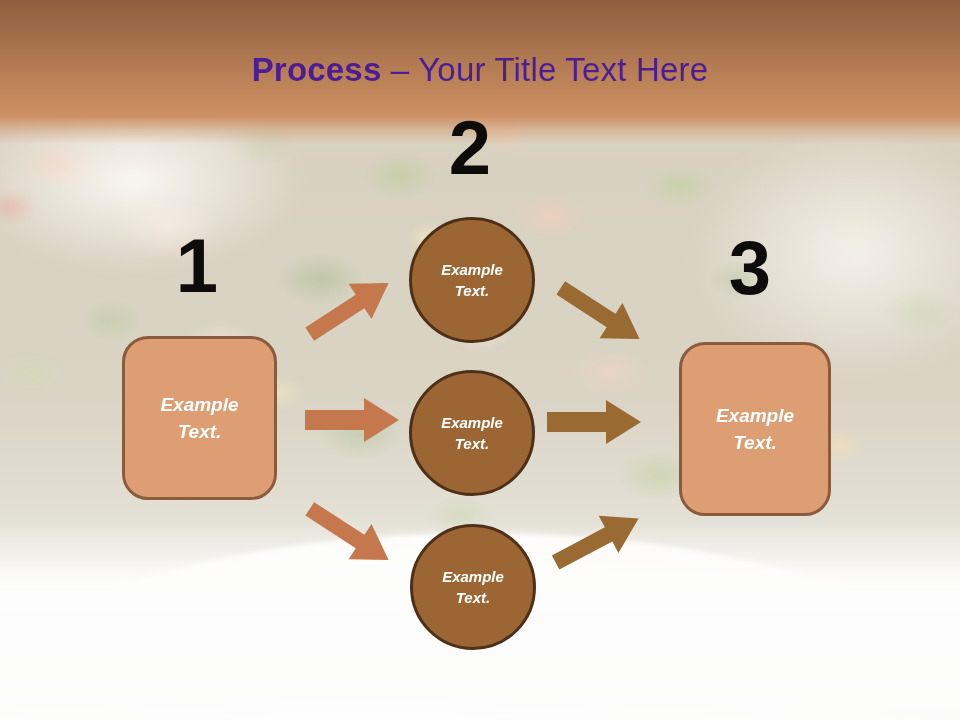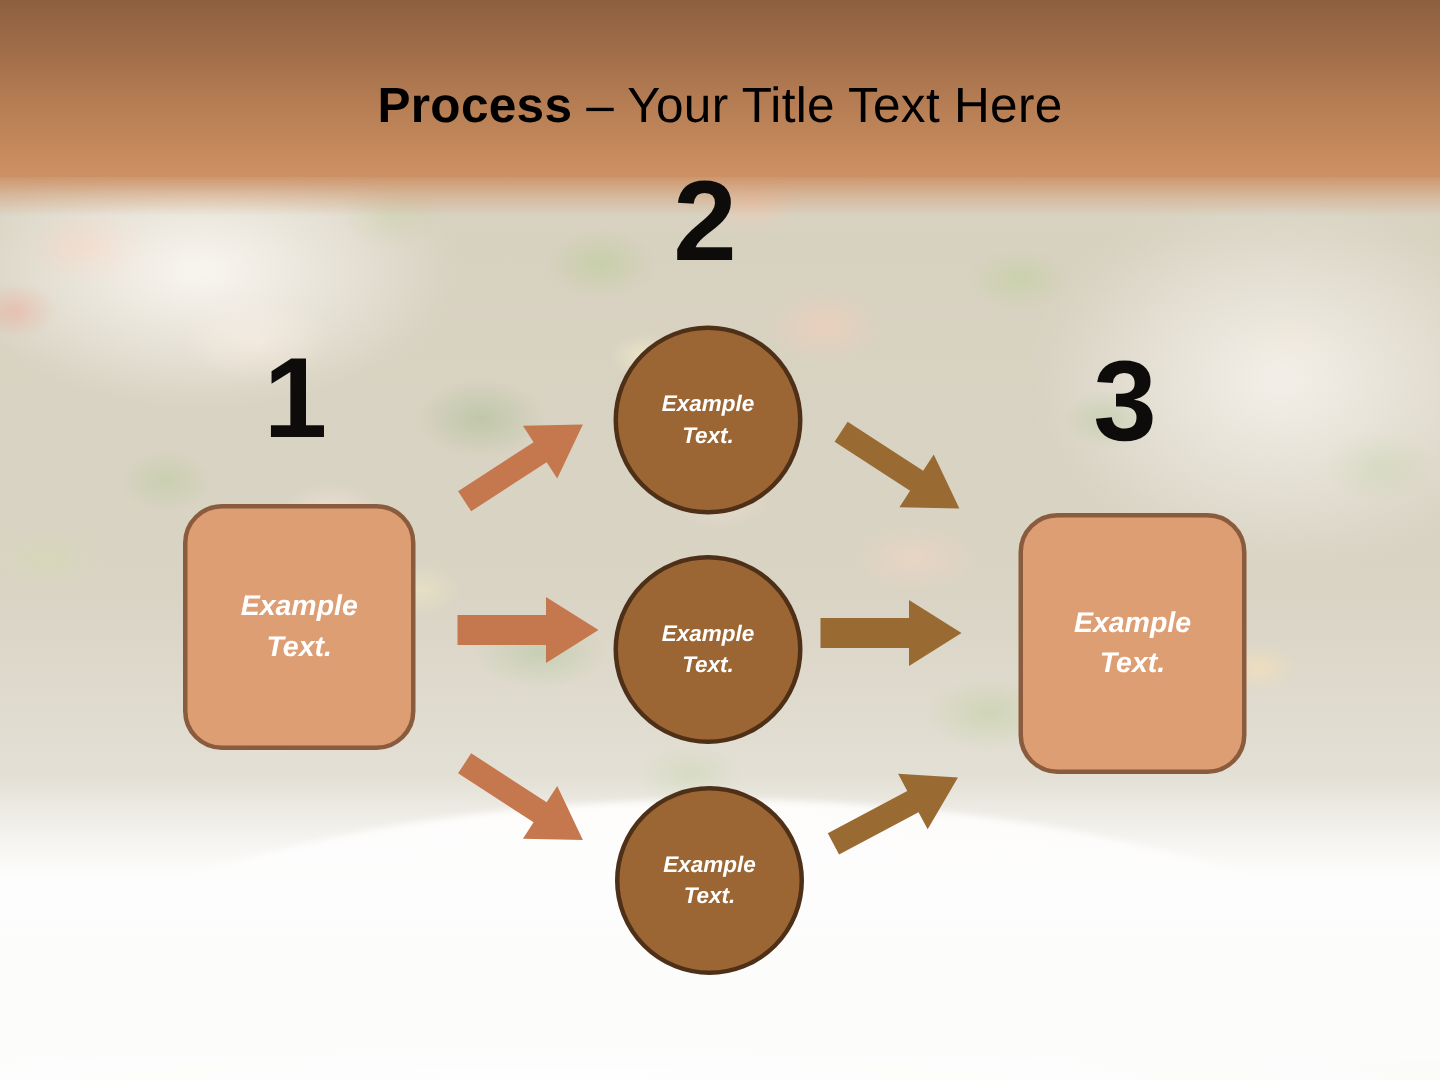--- a/index.html
+++ b/index.html
@@ -136,21 +136,21 @@
     height: 26px;
     background: linear-gradient(to bottom, rgba(205,145,101,0.92) 0%, rgba(208,150,107,0.45) 48%, rgba(210,155,112,0) 100%);
   }
 
   .title {
     position: absolute;
     left: 0;
     top: 50px;
     width: 960px;
     text-align: center;
-    color: #000000;
+    color: #4c1d95;
     font-size: 33px;
     line-height: 40px;
     letter-spacing: 0.2px;
     white-space: nowrap;
   }
   .title .t-bold { font-weight: bold; }
   .title .t-rest { font-weight: normal; }
 
   
   .step-num {

